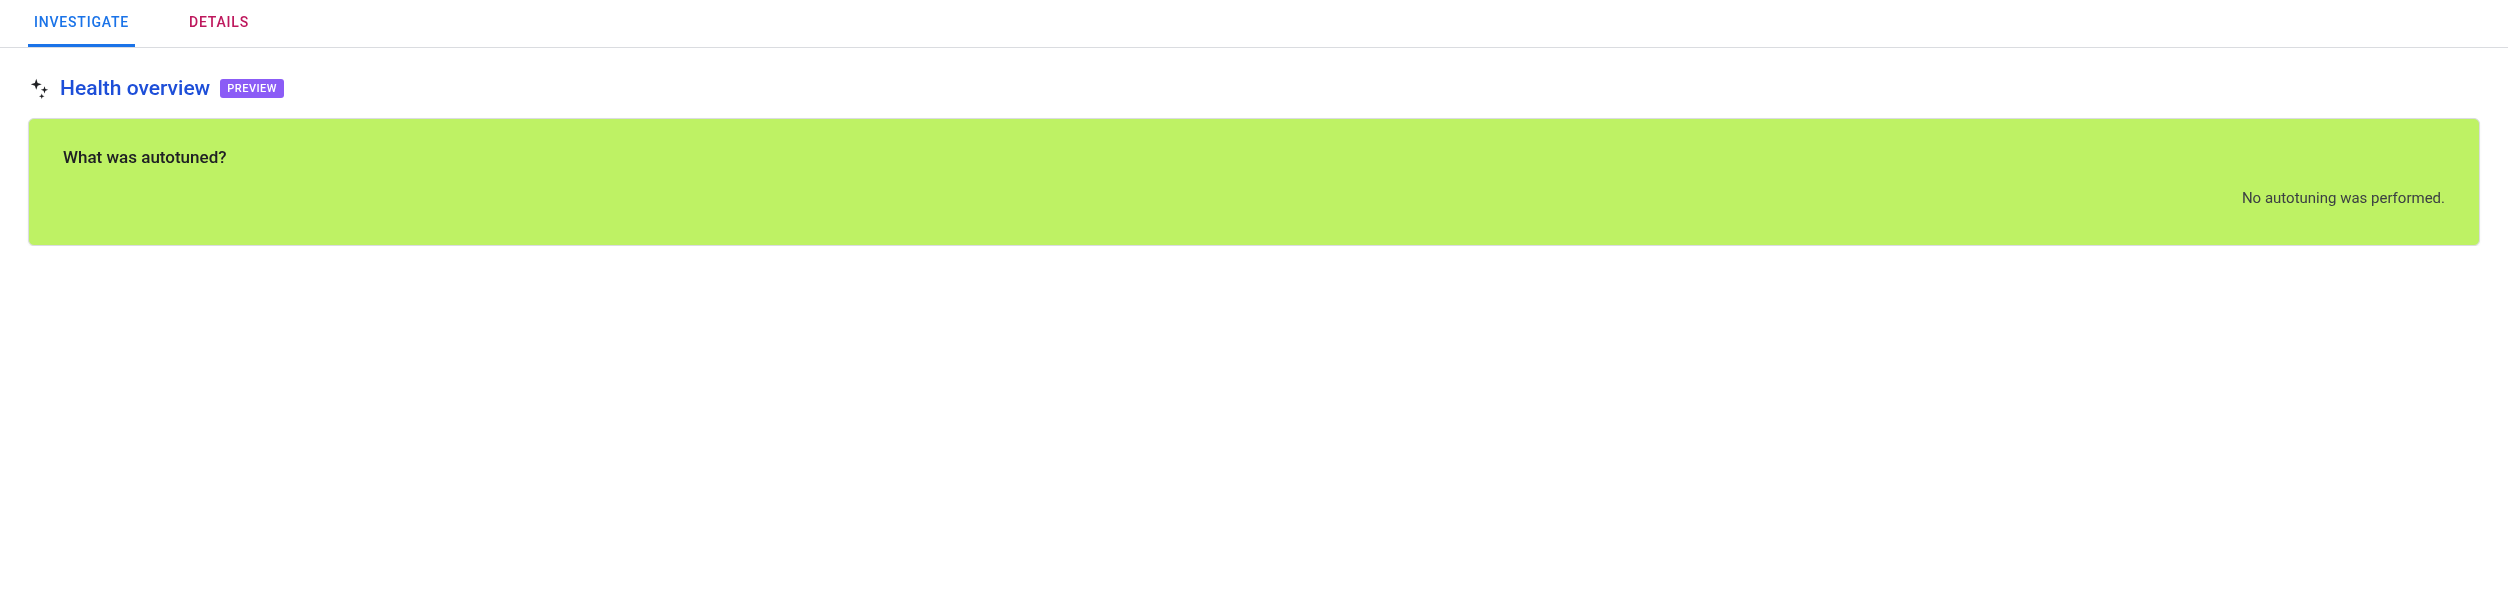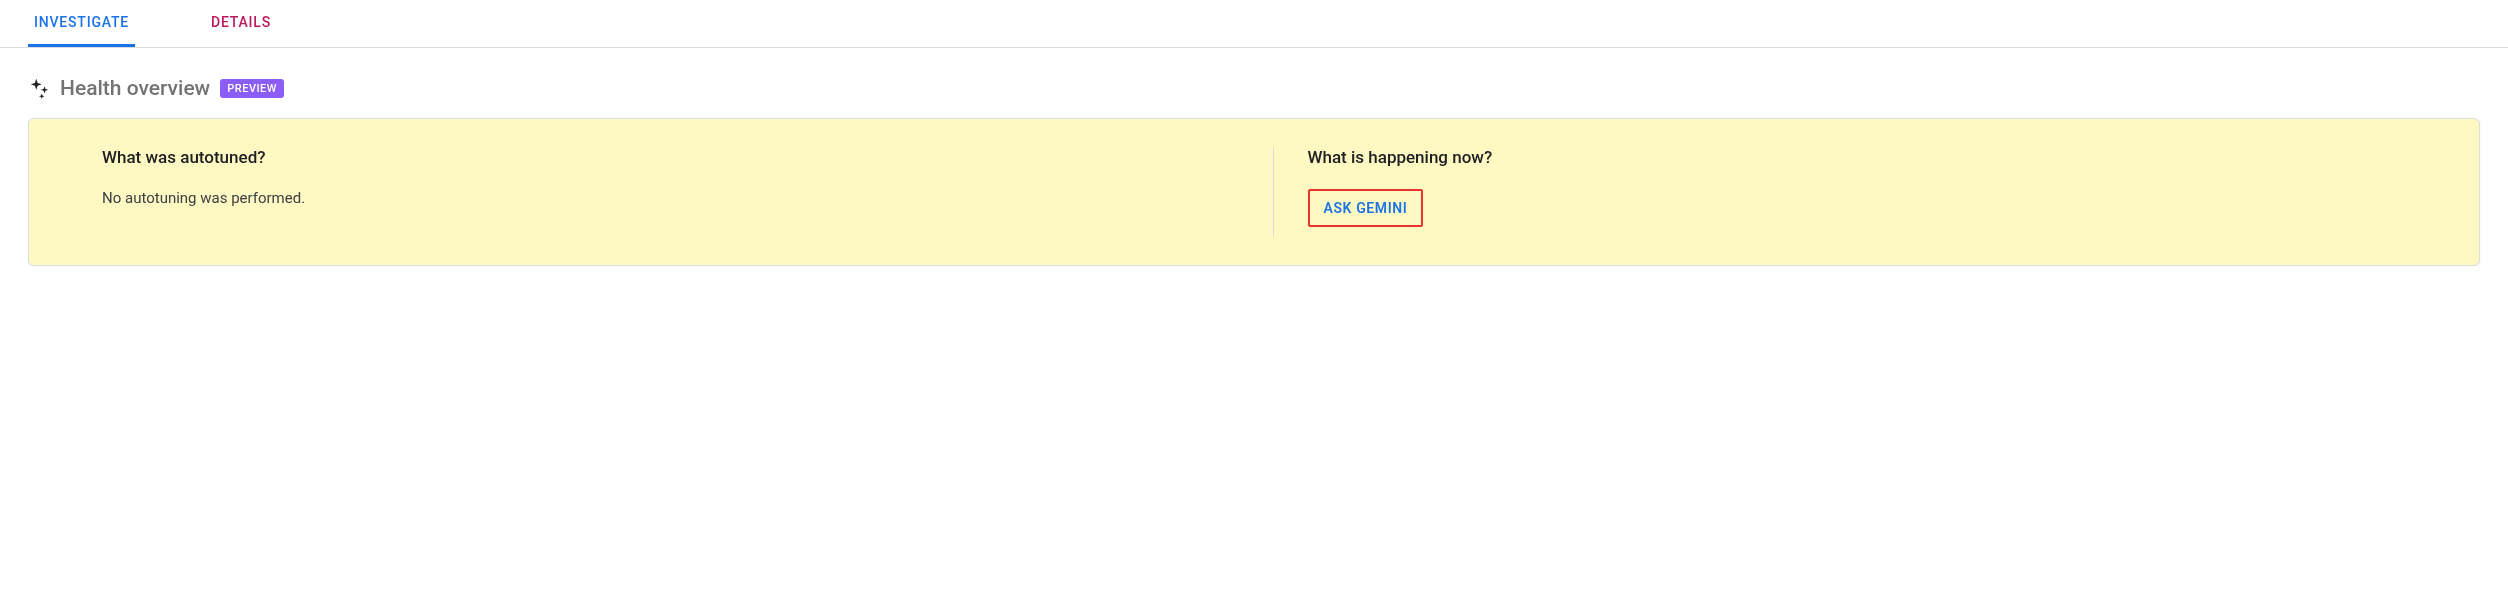--- a/index.html
+++ b/index.html
@@ -10,21 +10,21 @@
     body {
       font-family: 'Google Sans', Roboto, Arial, sans-serif;
       background: #fff;
       color: #202124;
       padding: 0;
     }
     .tab-bar {
       display: flex;
       border-bottom: 1px solid #dadce0;
       padding-left: 28px;
-      gap: 70px;
+      gap: 48px;
     }
     .tab {
       padding: 14px 6px 14px 6px;
       font-size: 14px;
       font-weight: 500;
       letter-spacing: 0.8px;
       color: #be185d;
       cursor: pointer;
       border-bottom: 3px solid transparent;
       text-transform: uppercase;
@@ -40,40 +40,39 @@
       padding: 28px 28px 18px 28px;
     }
     .sparkle-icon {
       width: 22px;
       height: 22px;
       flex-shrink: 0;
     }
     .section-title {
       font-size: 21px;
       font-weight: 500;
-      color: #737373;
+      color: #1d4ed8;
     }
     .preview-badge {
       background: #8b5cf6;
       color: #fff;
       font-size: 11px;
       font-weight: 500;
       letter-spacing: 0.5px;
       padding: 3px 7px;
       border-radius: 3px;
       text-transform: uppercase;
     }
     .card {
       margin: 0 28px;
       border: 1px solid #dadce0;
       border-radius: 6px;
       display: flex;
-      background: #fef9c3;
+      background: #bef264;
       box-shadow: 0 1px 2px rgba(60,64,67,0.08);
-      padding-left: 39px;
     }
     .card-column {
       flex: 1;
       padding: 28px 34px 38px 34px;
       position: relative;
     }
     .card-column:not(:last-child)::after {
       content: '';
       position: absolute;
       right: 0;
@@ -85,20 +84,21 @@
     .col-title {
       font-size: 17px;
       font-weight: 500;
       color: #202124;
       margin-bottom: 22px;
     }
     .col-body {
       font-size: 15px;
       color: #3c4043;
       font-weight: 400;
+      text-align: right;
     }
     .ask-btn-wrap {
       display: inline-block;
       border: 2px solid #e8352a;
       padding: 4px 6px;
       border-radius: 2px;
     }
     .ask-btn {
       color: #1a73e8;
       font-size: 14px;
@@ -124,19 +124,13 @@
   </svg>
   <span class="section-title">Health overview</span>
   <span class="preview-badge">PREVIEW</span>
 </div>
 
 <div class="card">
   <div class="card-column">
     <div class="col-title">What was autotuned?</div>
     <div class="col-body">No autotuning was performed.</div>
   </div>
-  <div class="card-column">
-    <div class="col-title">What is happening now?</div>
-    <div class="ask-btn-wrap">
-      <span class="ask-btn">ASK GEMINI</span>
-    </div>
-  </div>
 </div>
 
 </body></html>

